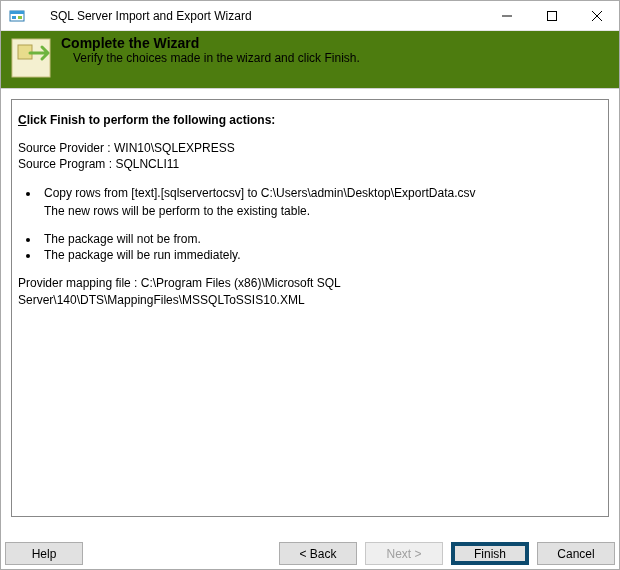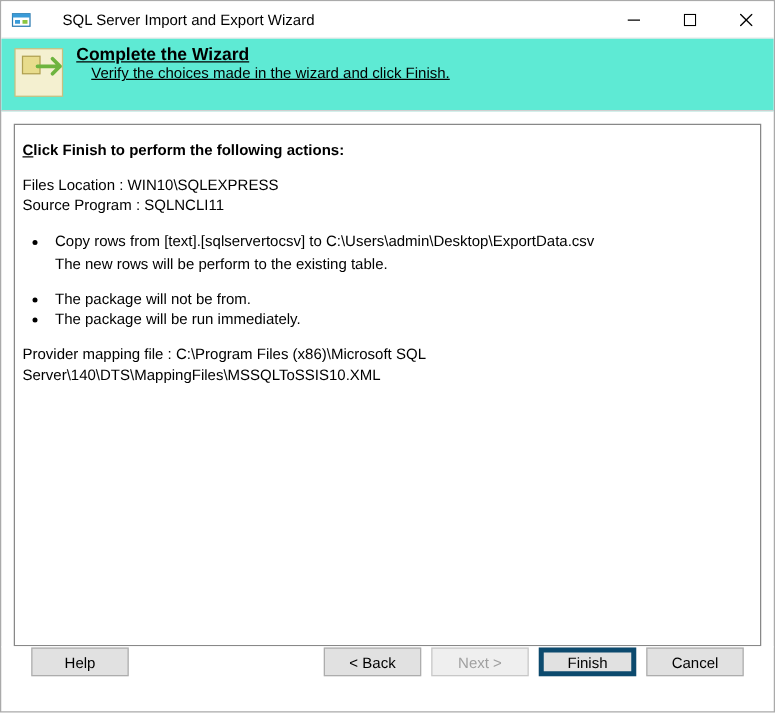--- a/index.html
+++ b/index.html
@@ -40,22 +40,21 @@
     align-items: center;
     justify-content: center;
     color: #000;
   }
   .titlebar .winbtn svg { display:block; }
   .header {
     height: 58px;
     display: flex;
     align-items: flex-start;
     border-bottom: 1px solid #d0d0d0;
-    background: #5eead4;
-    text-decoration: underline;
+    background: #4d7c0f;
   }
   .header .hicon {
     width: 60px;
     display:flex;
     align-items:center;
     justify-content:center;
     padding-top:6px;
   }
   .header .htext {
     padding-top: 4px;
@@ -93,22 +92,22 @@
   .content ul li {
     padding-left: 4px;
   }
   .content .sub {
     margin-left: 26px;
   }
   .content .block { margin-bottom: 12px; }
   .footer {
     height: 48px;
     display: flex;
-    align-items: flex-start;
-    padding: 0 24px;
+    align-items: flex-end;
+    padding: 0 4px;
     gap: 8px;
     border-top: 1px solid #fff;
   }
   .footer .spacer { flex:1; }
   .btn {
     min-width: 78px;
     height: 23px;
     font-size: 12px;
     font-family: inherit;
     background: #e1e1e1;
@@ -173,21 +172,21 @@
     <div class="htitle">Complete the Wizard</div>
     <div class="hsub">Verify the choices made in the wizard and click Finish.</div>
   </div>
 </div>
 
 <div class="content-wrap">
   <div class="content">
     <div class="lead"><span class="u">C</span><span>lick Finish to perform the following actions:</span></div>
 
     <div class="block">
-      <div><span>Files Location : </span><span>WIN10\SQLEXPRESS</span></div>
+      <div><span>Source Provider : </span><span>WIN10\SQLEXPRESS</span></div>
       <div><span>Source Program : </span><span>SQLNCLI11</span></div>
     </div>
 
     <ul class="block">
       <li>Copy rows from [text].[sqlservertocsv]  to C:\Users\admin\Desktop\ExportData.csv</li>
     </ul>
     <div class="sub block" style="margin-top:-10px;">The new rows will be perform to the existing table.</div>
 
     <ul class="block">
       <li>The package will not be from.</li>

